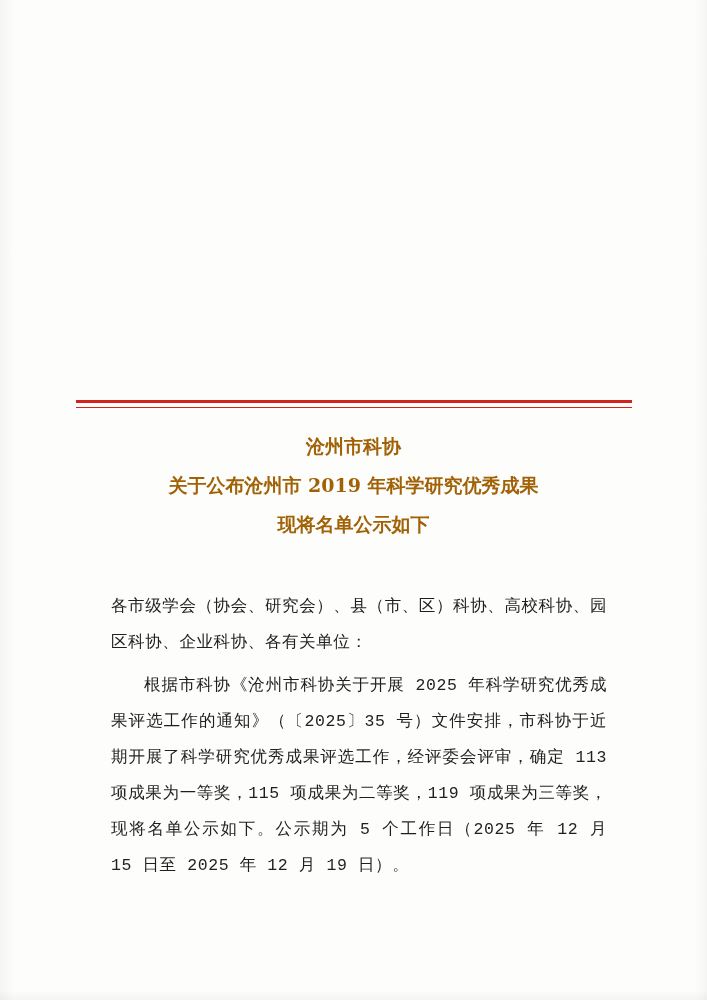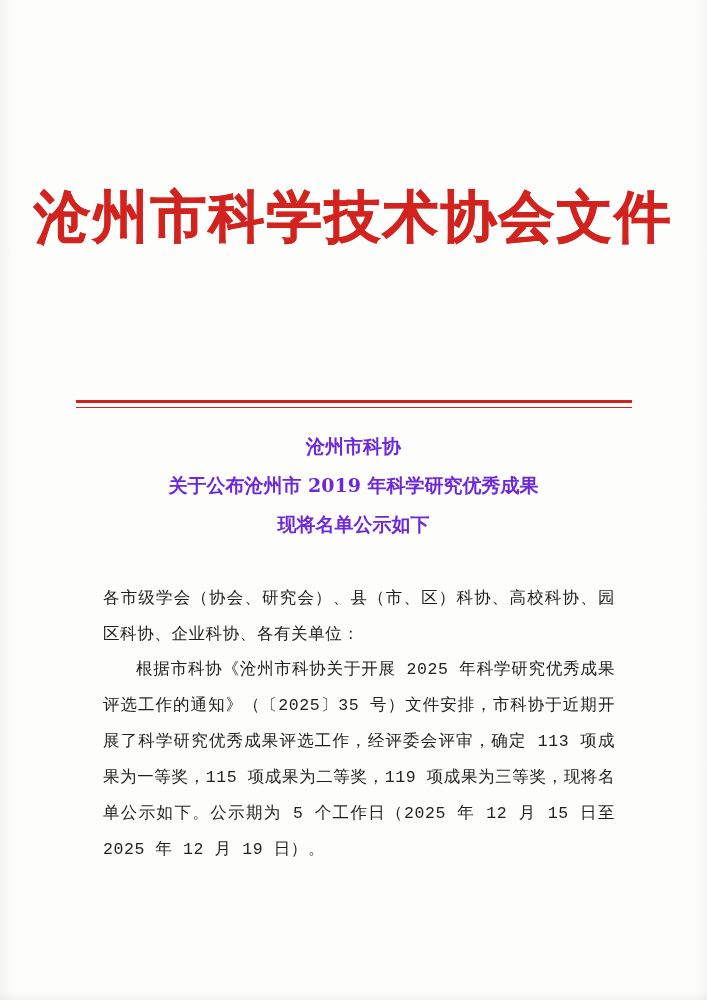--- a/index.html
+++ b/index.html
@@ -68,54 +68,51 @@
 
   .doc-title {
     position: absolute;
     top: 427px;
     left: 0;
     width: 707px;
     text-align: center;
     font-family: "DejaVu Serif", "Liberation Serif", serif;
     font-weight: 700;
     font-size: 19px;
-    color: #6d28d9;
+    color: #a16207;
     line-height: 39px;
   }
   .doc-title div {
     white-space: nowrap;
   }
 
   .body-text {
     position: absolute;
     top: 580px;
     left: 103px;
     width: 512px;
     font-size: 16.5px;
     line-height: 36px;
     color: #1f1f1f;
     text-align: justify;
     letter-spacing: 0.6px;
   }
   .body-text p {
-    margin: 0;
+    margin: 8px;
   }
   .body-text p.indent {
     text-indent: 2em;
     font-family: Liberation Mono, monospace;
   }
 </style>
 </head>
 <body>
 
 <div class="page">
 
-  <div class="masthead">
-    <div class="masthead-title">沧州市科学技术协会文件</div>
-  </div>
 
   <div class="red-rule"></div>
   <div class="red-rule thin"></div>
 
   <div class="doc-title">
     <div>沧州市科协</div>
     <div>关于公布沧州市 2019 年科学研究优秀成果</div>
     <div>现将名单公示如下</div>
   </div>
 

